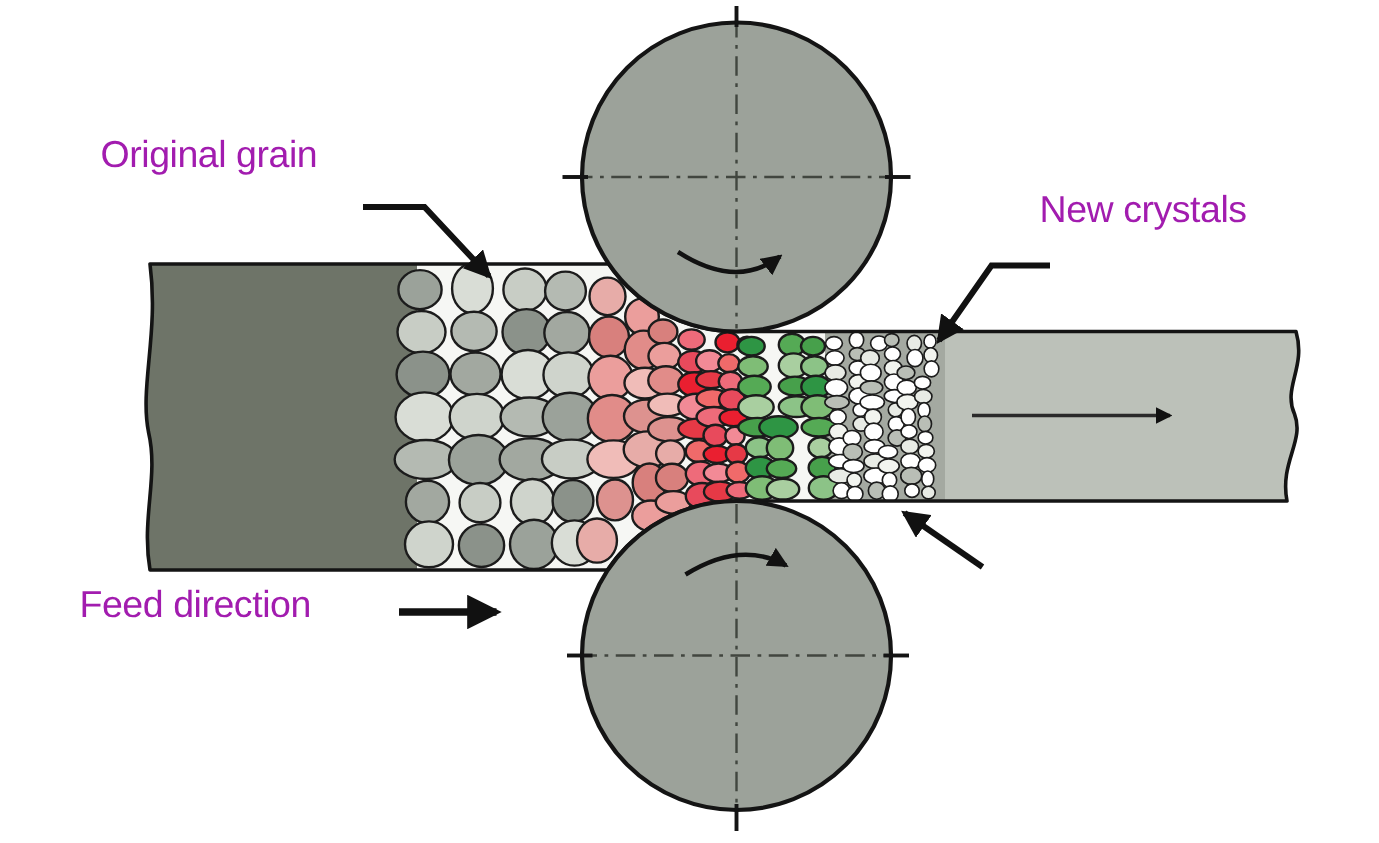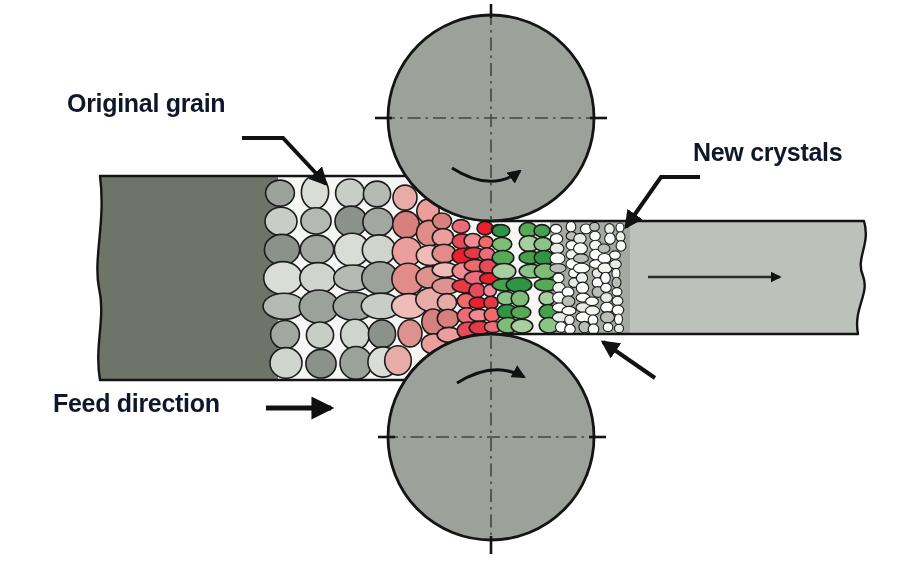--- a/index.html
+++ b/index.html
@@ -2,25 +2,25 @@
 <html><head>
 <meta charset="utf-8">
 <style>
   html,body{margin:0;padding:0;background:#ffffff;}
   .frame{
     position:relative;width:919px;height:562px;background:#ffffff;overflow:hidden;
     font-family:"Liberation Sans","DejaVu Sans",sans-serif;
   }
   .frame svg{position:absolute;left:0;top:0;}
   .diagram-label{
-    position:absolute;font-weight:700;font-size:25px;letter-spacing:-0.3px;
-    color:#0f172a;white-space:nowrap;line-height:1.05;
+    position:absolute;font-weight:400;font-size:25px;letter-spacing:-0.3px;
+    color:#a21caf;white-space:nowrap;line-height:1.05;
   }
   .lbl-original{left:67px;top:90px;}
-  .lbl-new{left:693px;top:139px;text-align:center;}
+  .lbl-new{left:693px;top:127px;text-align:center;}
   .lbl-elong{left:630px;top:381px;}
   .lbl-feed{left:53px;top:390px;text-align:center;}
 </style>
 </head>
 <body>
 
 <div class="frame">
 
   <svg width="919" height="562" viewBox="0 0 919 562">
     <defs>

